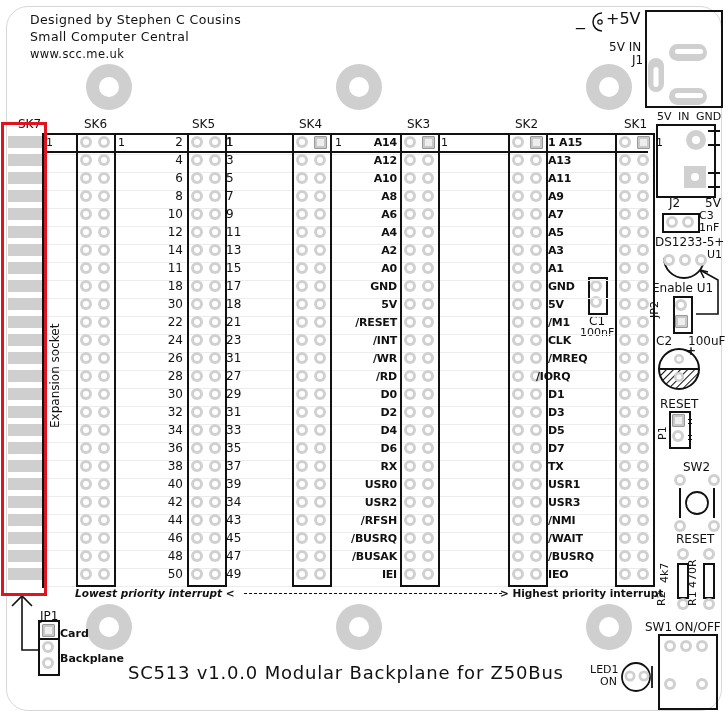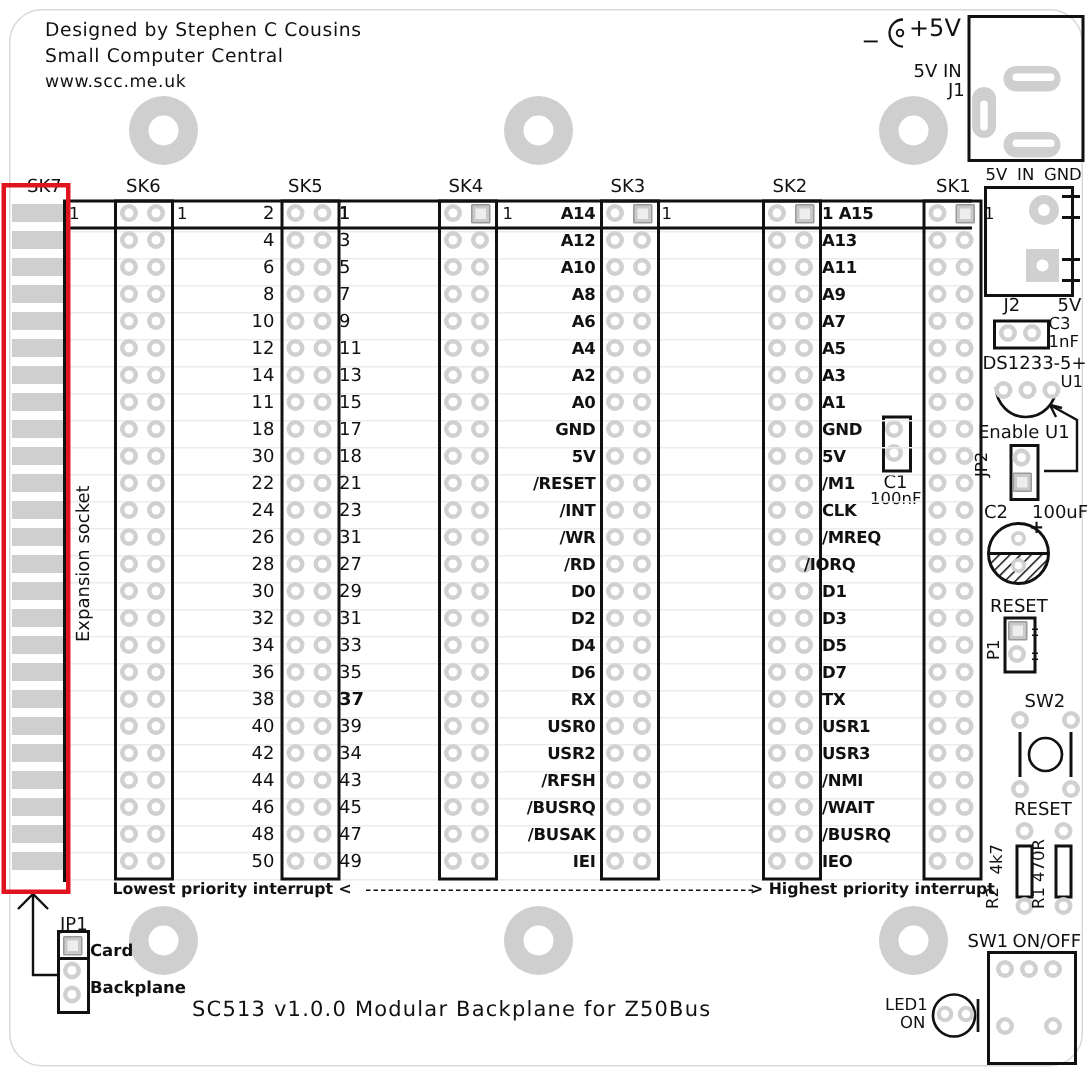--- a/index.html
+++ b/index.html
@@ -16,21 +16,21 @@
   .mount{position:absolute;width:46px;height:46px;border-radius:50%;background:#cfcfcf;}
   .mount::after{content:"";position:absolute;left:13px;top:13px;width:20px;height:20px;border-radius:50%;background:#fff;}
   .strip{position:absolute;border:2px solid #111;background:transparent;}
   .hole{position:absolute;width:12px;height:12px;border-radius:50%;background:#d0d0d0;}
   .hole::after{content:"";position:absolute;left:3px;top:3px;width:6px;height:6px;border-radius:50%;background:#fff;}
   .hole.sq{border-radius:1px;background:#c8c8c8;border:1px solid #999;width:11px;height:11px;}
   .hole.sq::after{border-radius:0;left:2px;top:2px;width:7px;height:7px;background:#eee;}
   .trace{position:absolute;height:0;border-top:1px solid #ececec;}
   .exp-slot{position:absolute;left:8px;width:34px;height:12px;background:#cfcfcf;}
   .redbox{position:absolute;left:1px;top:122px;width:40px;height:468px;border:3px solid #e0141e;}
-  .title{font-size:14px;letter-spacing:0.8px;}
+  .title{font-size:18px;letter-spacing:0.8px;}
   .box{position:absolute;border:2px solid #111;}
   .oval{position:absolute;background:#cfcfcf;border-radius:10px;}
   .oval::after{content:"";position:absolute;background:#fff;border-radius:4px;}
 </style>
 </head>
 <body>
 
 <div class="board"></div>
 
 <div class="t credit" style="left:30px;top:13px;">Designed by Stephen C Cousins</div>
@@ -191,21 +191,21 @@
 <div class="box" style="left:38px;top:620px;width:18px;height:52px;"></div>
 <div class="hole sq" style="left:42px;top:624px;"></div>
 <div class="hole" style="left:42px;top:641px;"></div>
 <div class="hole" style="left:42px;top:657px;"></div>
 <div class="abs" style="left:38px;top:638px;width:20px;height:2px;background:#111;"></div>
 <div class="t" style="left:60px;top:627px;font-size:11px;font-weight:bold;">Card</div>
 <div class="t" style="left:60px;top:652px;font-size:11px;font-weight:bold;">Backplane</div>
 
 <div class="t title" style="left:128px;top:666px;">SC513 v1.0.0 Modular Backplane for Z50Bus</div>
 
-<div class="t" style="left:75px;top:586px;font-size:10.5px;font-weight:bold;">Lowest priority interrupt &lt;</div>
+<div class="t" style="left:75px;top:586px;font-size:10.5px;font-weight:bold;font-style:italic;">Lowest priority interrupt &lt;</div>
 <div class="abs" style="left:244px;top:593px;width:258px;border-top:1.5px dashed #111;"></div>
 <div class="t" style="left:500px;top:586px;font-size:10.5px;font-weight:bold;">&gt; Highest priority interrupt</div>
 
 <div class="t sk-label" style="left:18px;top:117px;">SK7</div>
 <div class="t sk-label" style="left:84px;top:117px;">SK6</div>
 <div class="t sk-label" style="left:192px;top:117px;">SK5</div>
 <div class="t sk-label" style="left:299px;top:117px;">SK4</div>
 <div class="t sk-label" style="left:407px;top:117px;">SK3</div>
 <div class="t sk-label" style="left:515px;top:117px;">SK2</div>
 <div class="t sk-label" style="left:624px;top:117px;">SK1</div>
@@ -655,21 +655,21 @@
     <div class="t sig-r" style="left: 548px; top: 406px;">D3</div>
     <div class="t pin-num" style="left: 143px; top: 423px;">34</div>
     <div class="t pin-num-r" style="left: 226px; top: 423px;">33</div>
     <div class="t sig" style="left: 327px; top: 424px;">D4</div>
     <div class="t sig-r" style="left: 548px; top: 424px;">D5</div>
     <div class="t pin-num" style="left: 143px; top: 441px;">36</div>
     <div class="t pin-num-r" style="left: 226px; top: 441px;">35</div>
     <div class="t sig" style="left: 327px; top: 442px;">D6</div>
     <div class="t sig-r" style="left: 548px; top: 442px;">D7</div>
     <div class="t pin-num" style="left: 143px; top: 459px;">38</div>
-    <div class="t pin-num-r" style="left: 226px; top: 459px; font-weight: bold;">37</div>
+    <div class="t pin-num-r" style="left: 226px; top: 459px;">37</div>
     <div class="t sig" style="left: 327px; top: 460px;">RX</div>
     <div class="t sig-r" style="left: 548px; top: 460px;">TX</div>
     <div class="t pin-num" style="left: 143px; top: 477px;">40</div>
     <div class="t pin-num-r" style="left: 226px; top: 477px;">39</div>
     <div class="t sig" style="left: 327px; top: 478px;">USR0</div>
     <div class="t sig-r" style="left: 548px; top: 478px;">USR1</div>
     <div class="t pin-num" style="left: 143px; top: 495px;">42</div>
     <div class="t pin-num-r" style="left: 226px; top: 495px;">34</div>
     <div class="t sig" style="left: 327px; top: 496px;">USR2</div>
     <div class="t sig-r" style="left: 548px; top: 496px;">USR3</div>

